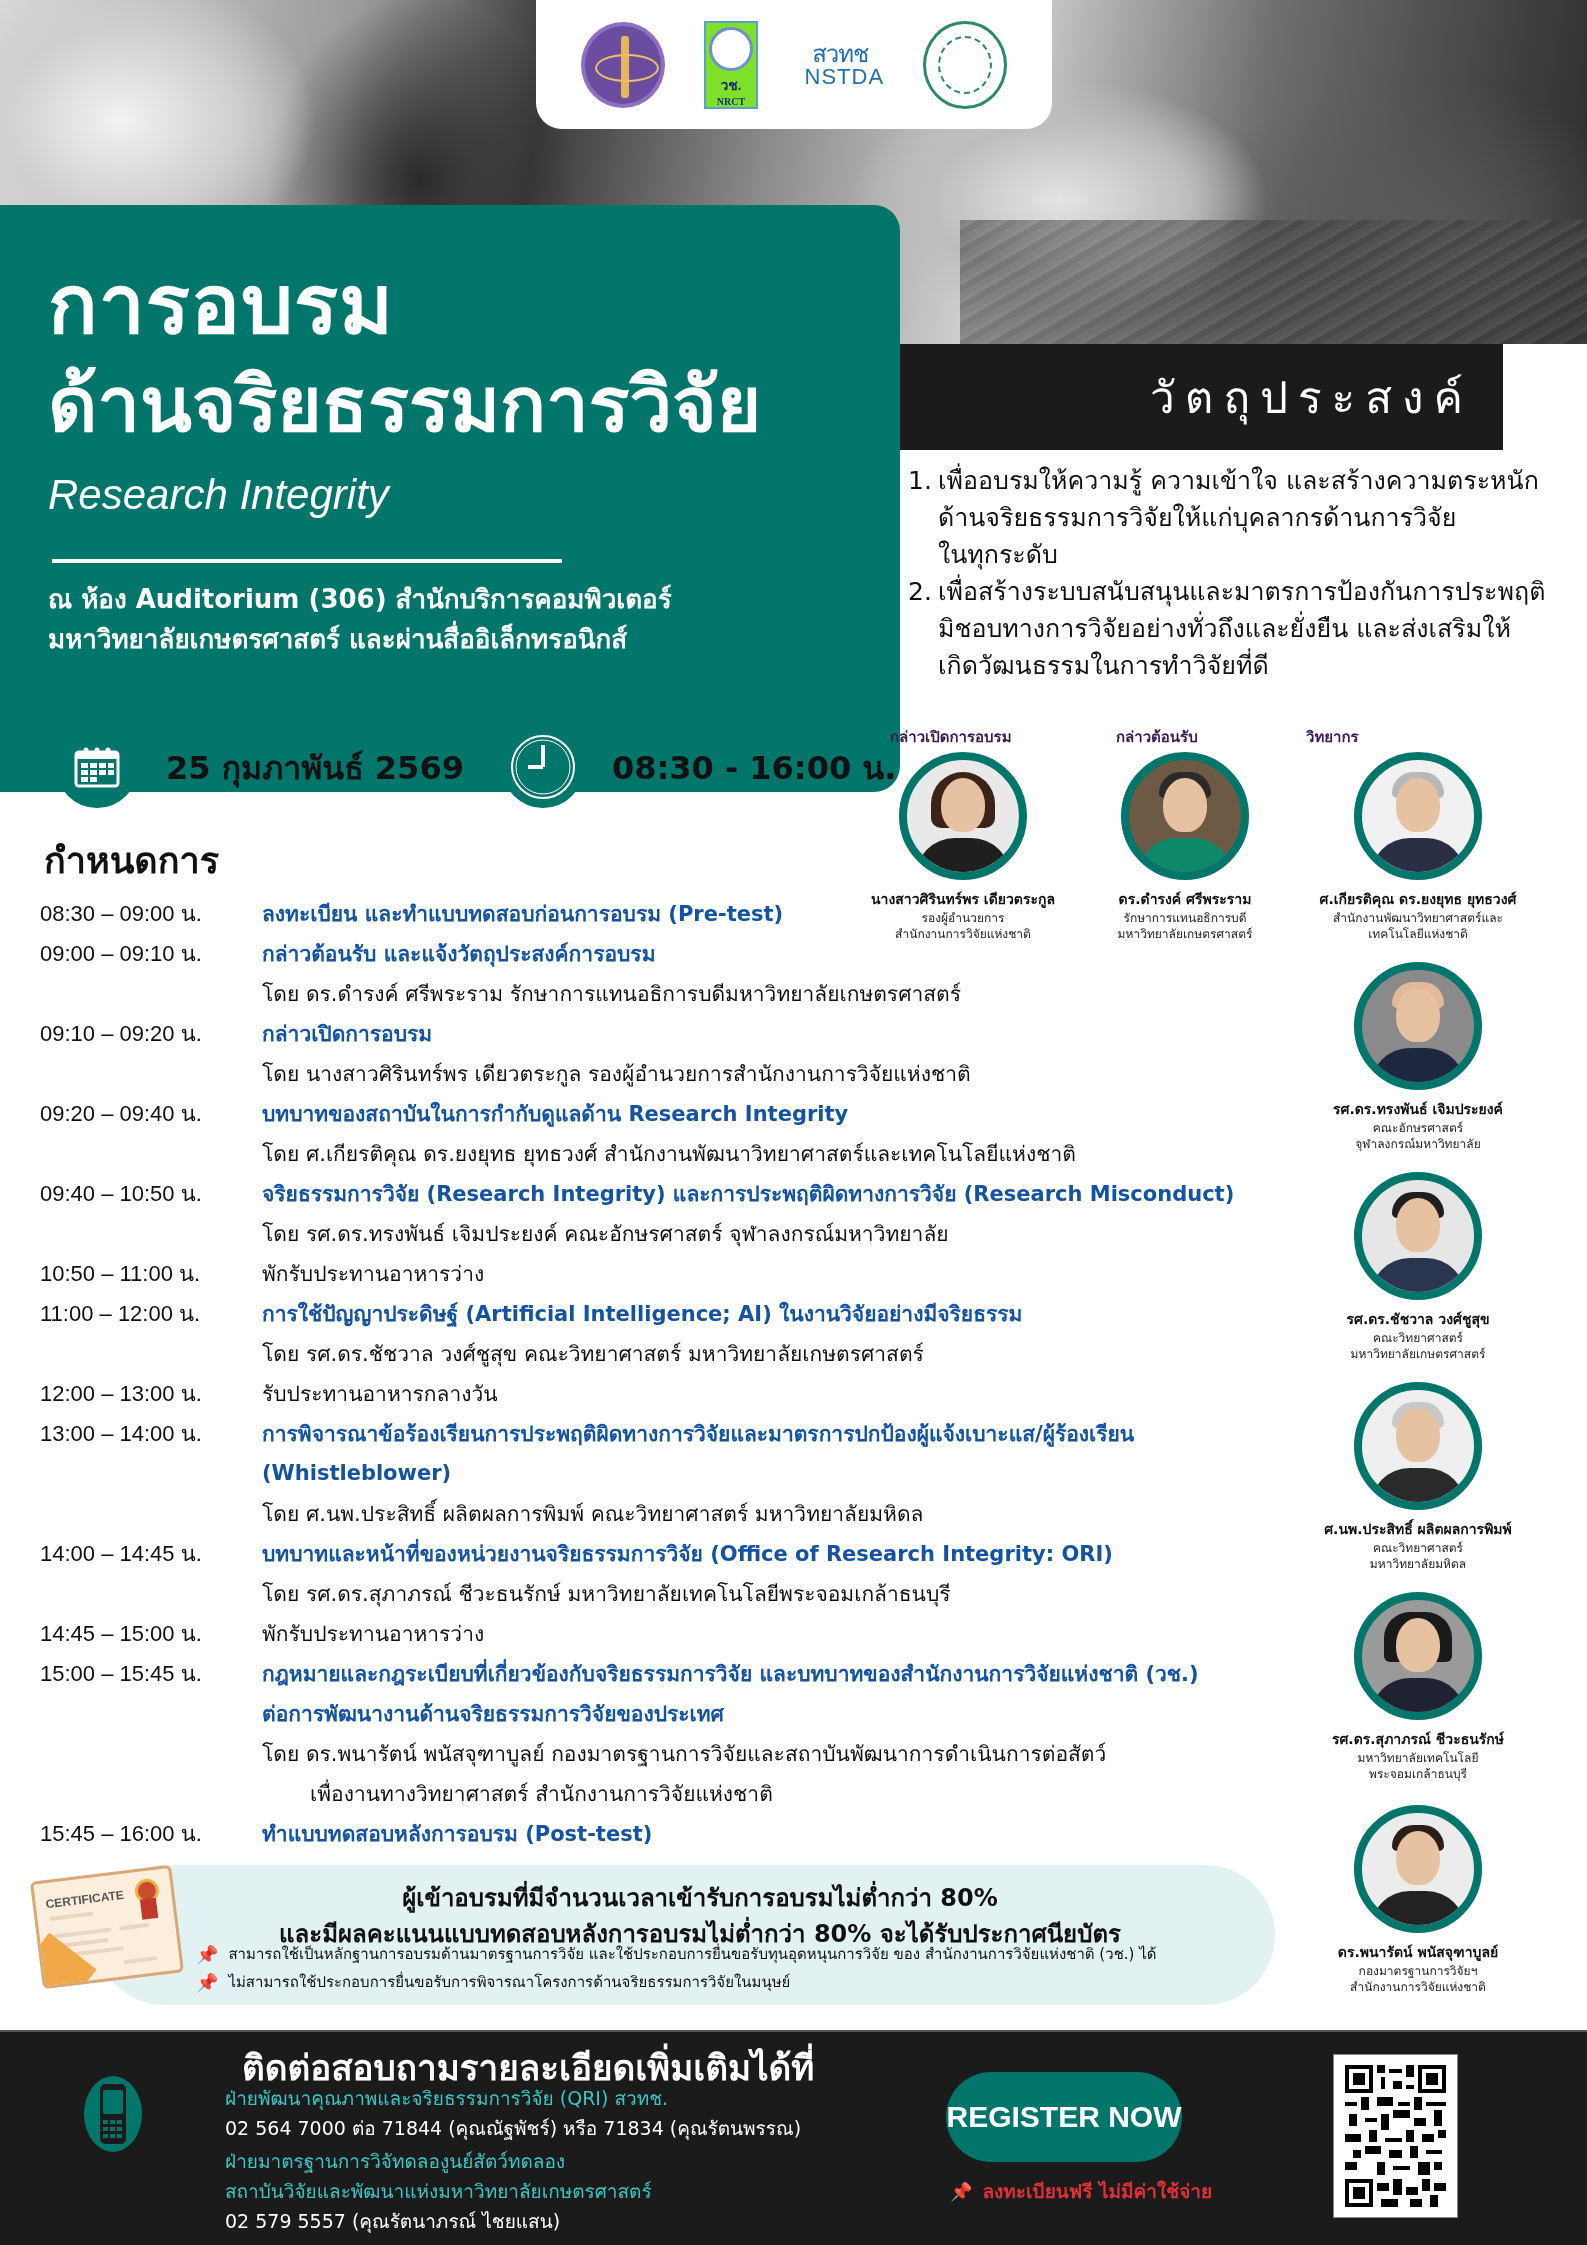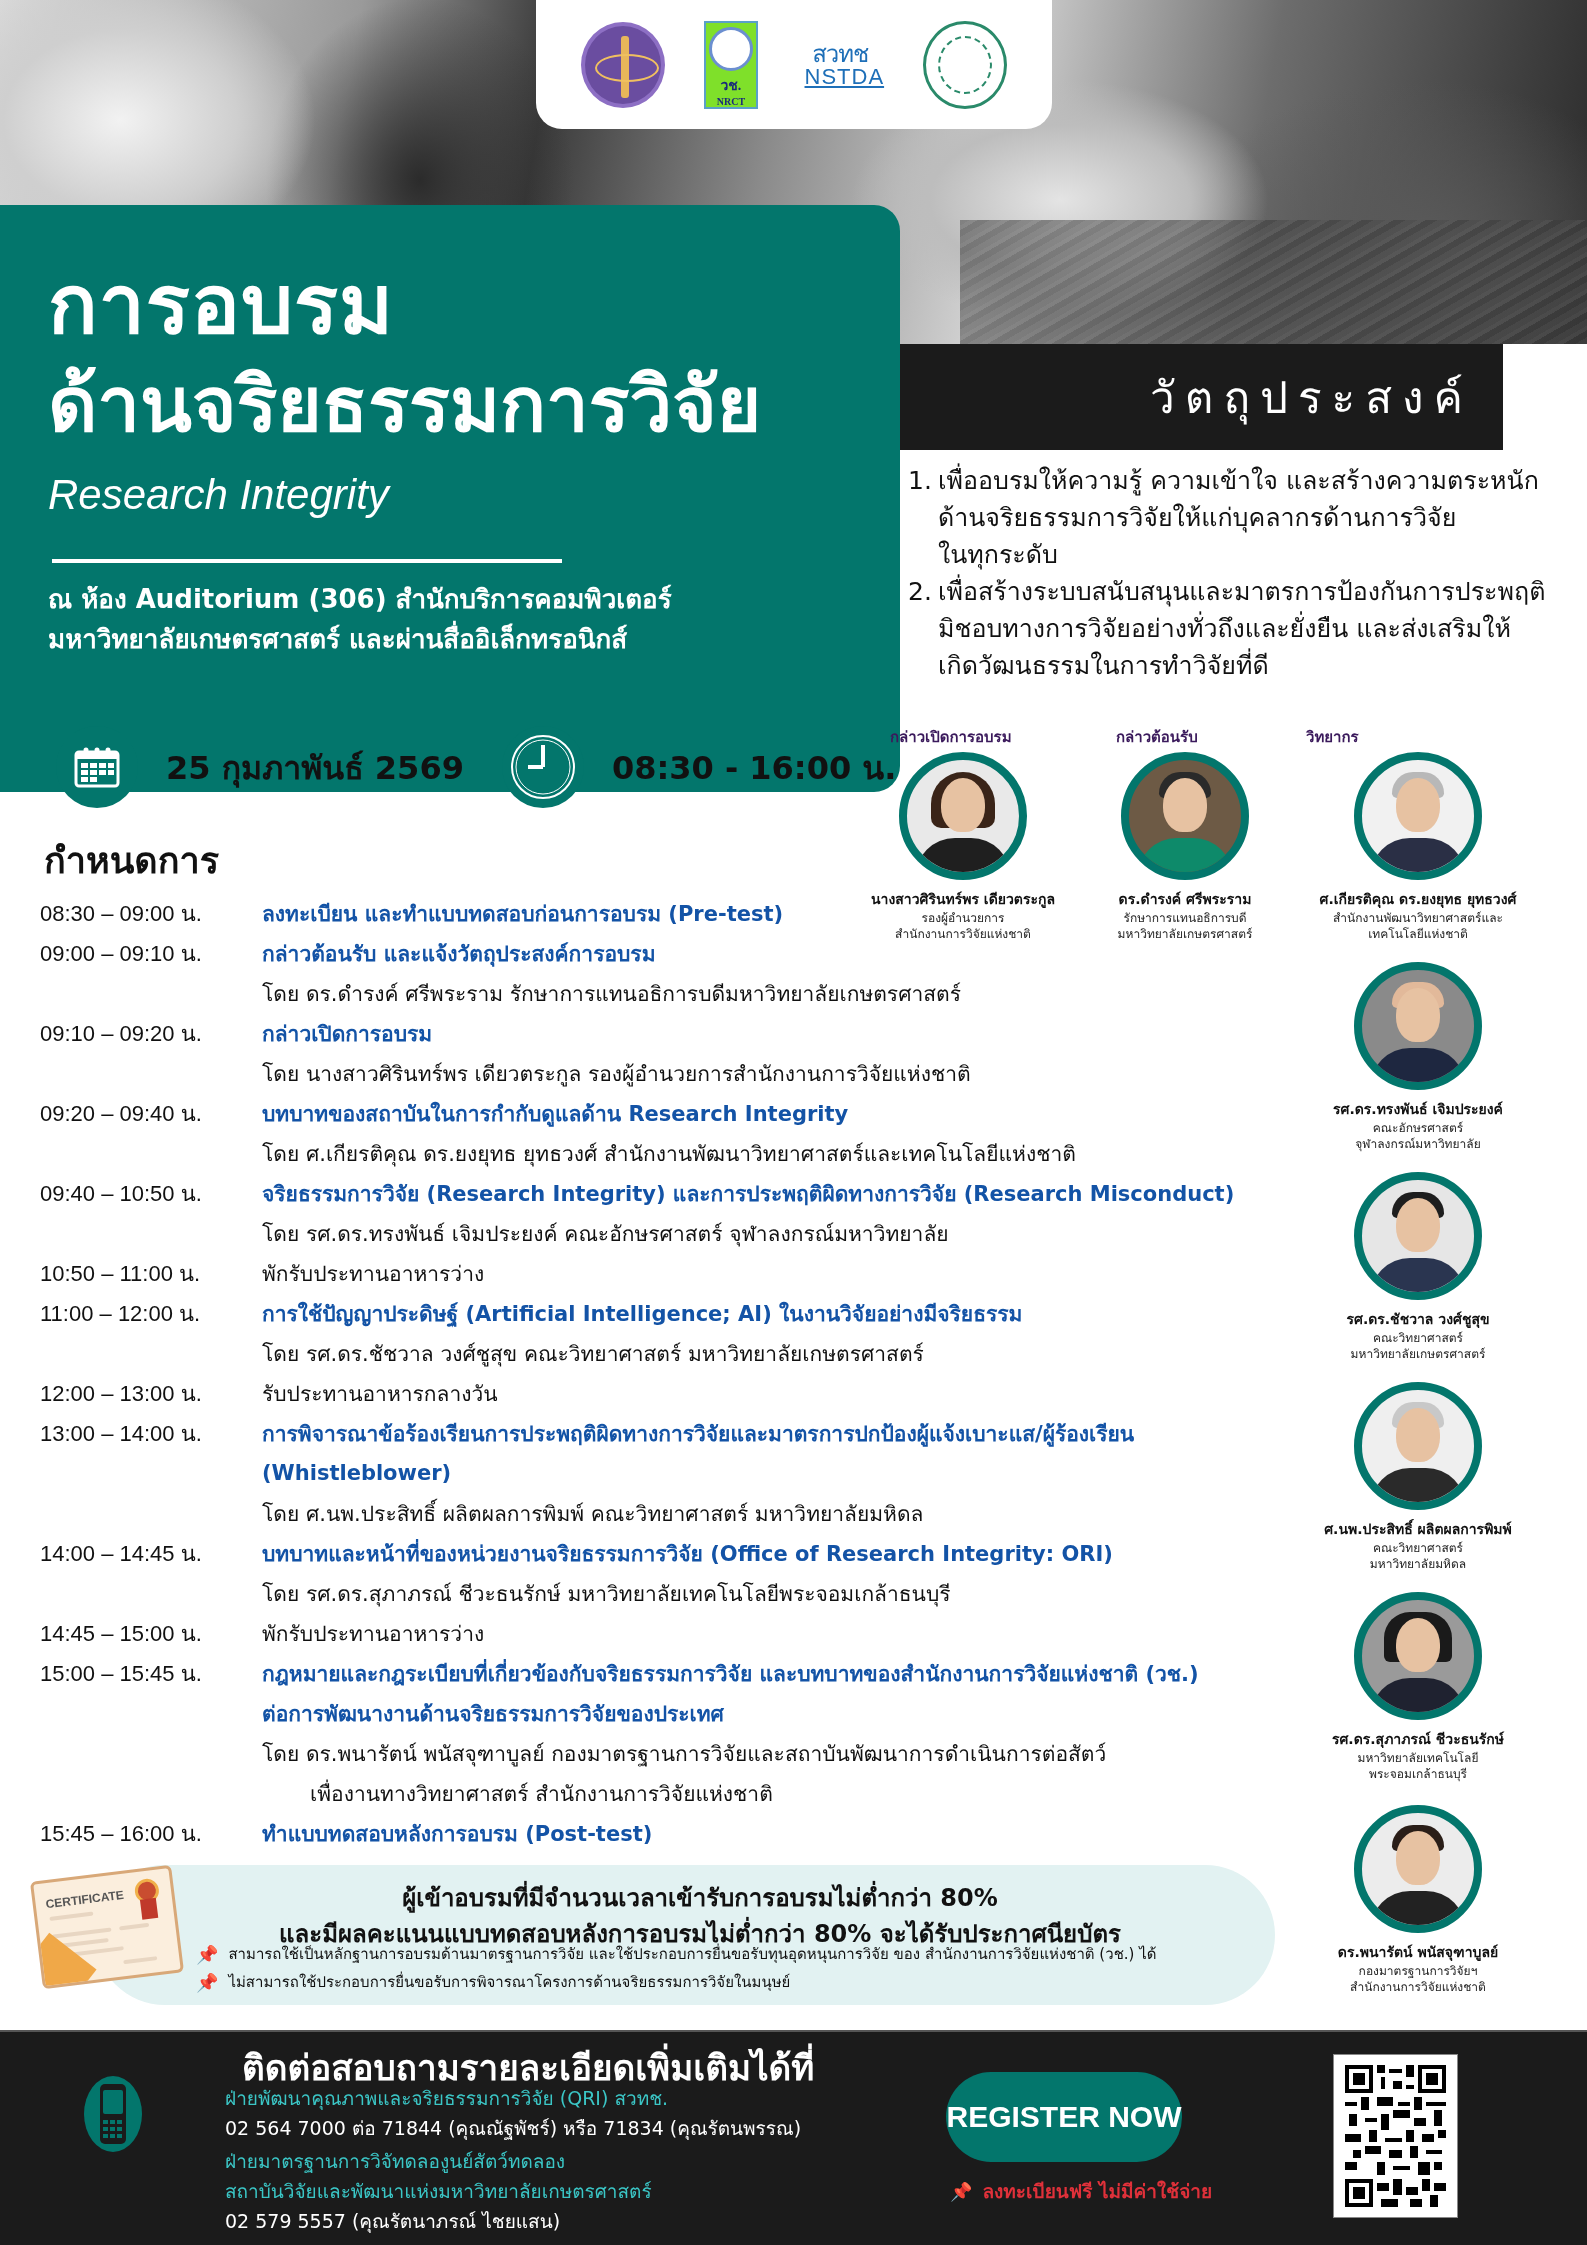--- a/index.html
+++ b/index.html
@@ -31,21 +31,21 @@
   .logo { display: flex; align-items: center; justify-content: center; }
   .logo-tistr { width: 84px; height: 86px; border-radius: 50%; background: #6a4da0; border: 4px solid #8d6fc4; position: relative; }
   .logo-tistr::before { content: ""; position: absolute; left: 36px; top: 10px; width: 8px; height: 62px; background: #e8b65a; border-radius: 3px; }
   .logo-tistr::after { content: ""; position: absolute; left: 10px; top: 28px; width: 60px; height: 24px; border: 2px solid #f0c060; border-radius: 50%; }
   .logo-nrct { width: 54px; height: 88px; background: #7fe02a; border: 2px solid #5aa0c8; display: flex; flex-direction: column; align-items: center; justify-content: flex-start; padding-top: 4px; }
   .logo-nrct .seal { width: 44px; height: 44px; border-radius: 50%; background: #fff; border: 3px solid #6b8fd0; }
   .logo-nrct .nrct-th { font-family: "Liberation Serif", serif; font-weight: bold; color: #1a2a7a; font-size: 14px; margin-top: 3px; }
   .logo-nrct .nrct-en { font-family: "Liberation Serif", serif; font-weight: bold; color: #1a2a7a; font-size: 10px; }
   .logo-nstda { flex-direction: column; align-items: center; color: #1e6fb8; line-height: 1; }
   .logo-nstda .th { font-size: 24px; letter-spacing: -1px; }
-  .logo-nstda .en { font-size: 22px; margin-left: 8px; letter-spacing: 1px; font-family: "Liberation Sans", sans-serif; text-decoration: underline; }
+  .logo-nstda .en { font-size: 22px; margin-left: 8px; letter-spacing: 1px; font-family: "Liberation Sans", sans-serif; }
   .logo-ku { width: 84px; height: 88px; border-radius: 50%; background: #fff; border: 3px solid #2a8a6a; position: relative; }
   .logo-ku::after { content: ""; position: absolute; inset: 12px; border-radius: 50%; border: 2px dashed #2a8a6a; }
 
   
   .title-panel {
     position: absolute; left: 0; top: 205px; width: 900px; height: 587px;
     background: #03766c; border-radius: 0 26px 26px 0; color: #fff;
     padding: 50px 0 0 48px;
   }
   .title-line1 { font-size: 82px; font-weight: bold; line-height: 100px; letter-spacing: 1px; }

